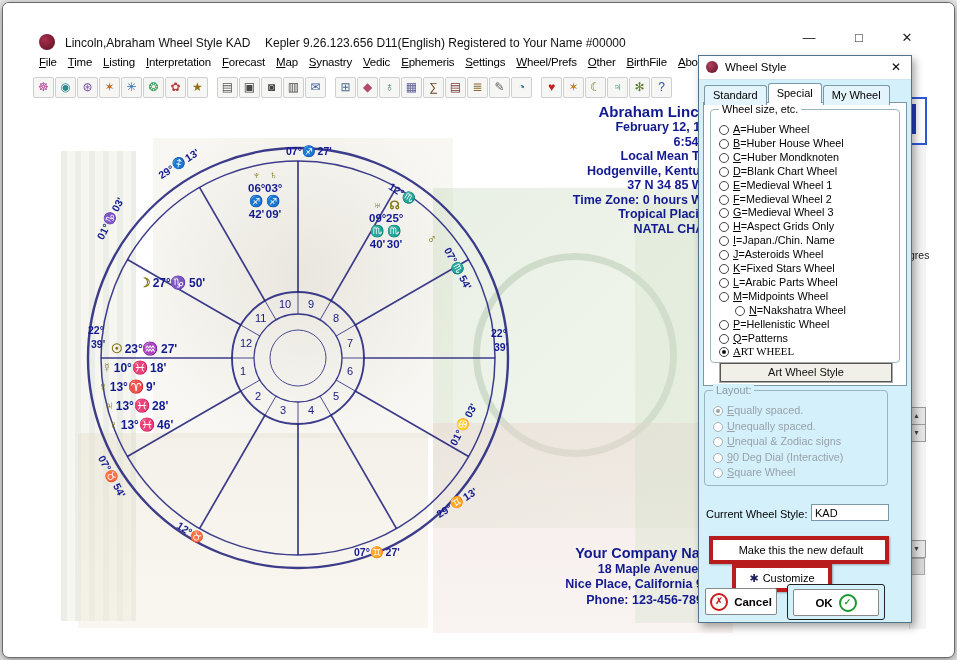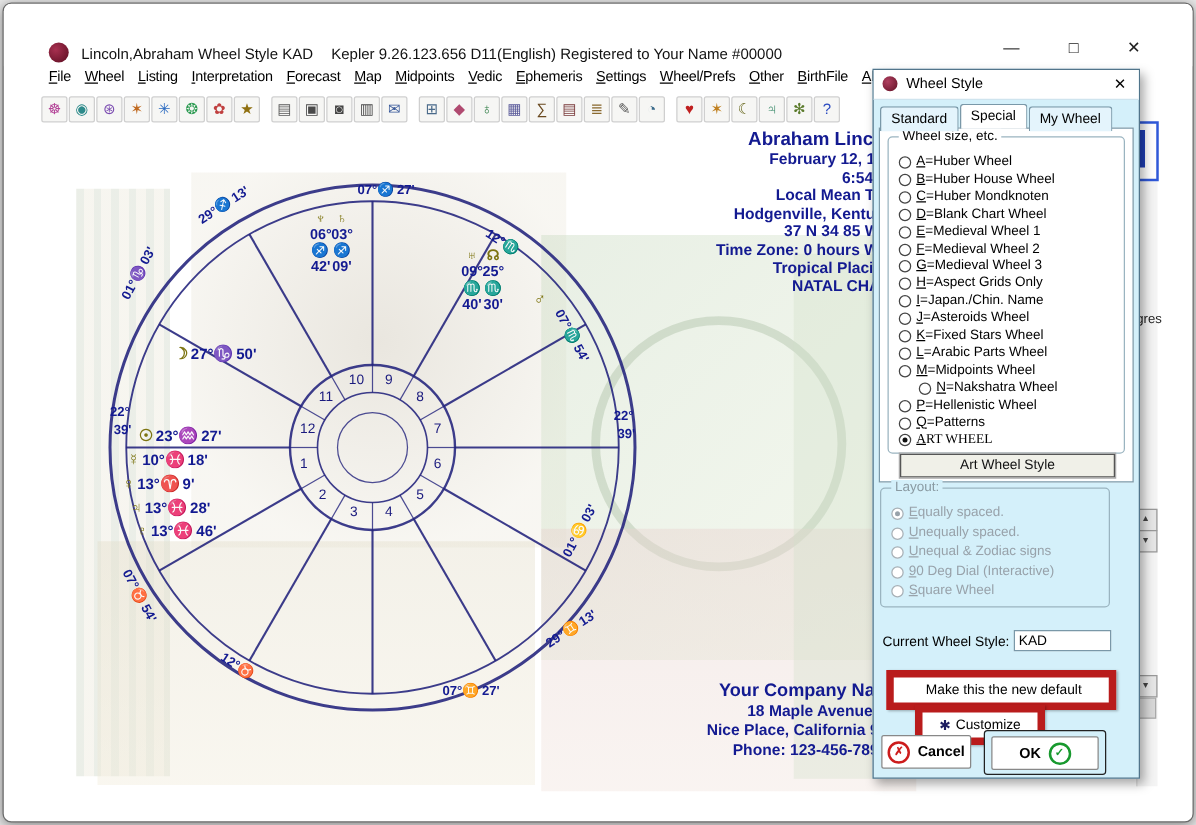--- a/index.html
+++ b/index.html
@@ -78,21 +78,21 @@
   .rrow.dis .radio{border-color:#a8b0b6}
   .rrow.dis .radio.sel::after{background:#98a2aa}
   .rtext{display:inline-block;font-size:10.8px;color:#000}
   .rtext::first-letter{text-decoration:underline}
   .rrow.dis .rtext{color:#98a2aa}
   .art-btn{position:absolute;left:16px;top:260px;width:170px;height:17px;background:#f0f0e8;border:1px solid #555;
            outline:1px solid #aaa;text-align:center;line-height:16px;font-size:11px;color:#111}
   .cur-label{position:absolute;left:7px;top:452px;font-size:11px;color:#000}
   .style-input{position:absolute;left:112px;top:448px;width:70px;height:15px;border:1px solid #7a98a8;background:#fff;
                font-size:11px;padding:0 3px;font-family:"Liberation Sans",sans-serif}
-  .dlg-btn{position:absolute;background:#fff;border:6px solid #b91c1c;box-shadow:1px 1px 2px rgba(0,0,0,.3);
+  .dlg-btn{position:absolute;background:#fff;border:4px solid #b91c1c;box-shadow:1px 1px 2px rgba(0,0,0,.3);
            display:flex;align-items:center;justify-content:center;gap:4px;font-size:11px;color:#000}
   #btn-default{left:10px;top:480px;width:172px;height:20px}
   #btn-custom{left:33px;top:508px;width:92px;height:20px}
   .star{color:#1c1c60;font-size:11px}
   .dlg-action{background:#fff;border:1px solid #888;border-radius:2px;display:flex;align-items:center;
               justify-content:center;gap:6px;font-size:11.5px}
   #btn-cancel{position:absolute;left:6px;top:532px;width:70px;height:25px}
   .ok-outer{position:absolute;left:88px;top:528px;width:96px;height:34px;border:1px solid #222;border-radius:3px;background:#d4f0fa}
   #btn-ok{position:absolute;left:5px;top:4px;width:84px;height:25px}
   .cico{width:14px;height:14px;border:2px solid #cc1c1c;border-radius:50%;color:#cc1c1c;font-size:9px;
@@ -109,26 +109,26 @@
     <div id="app-icon"></div>
     <span class="title-left">Lincoln,Abraham Wheel Style  KAD</span>
     <span class="title-center">Kepler 9.26.123.656 D11(English) Registered to Your Name  #00000</span>
     <span class="win-btn" id="btn-min">—</span>
     <span class="win-btn" id="btn-max">□</span>
     <span class="win-btn" id="btn-close">✕</span>
   </div>
 
   <div id="menubar">
       <span class="menu-item">File</span>
-      <span class="menu-item">Wheel</span>
+      <span class="menu-item">Time</span>
       <span class="menu-item">Listing</span>
       <span class="menu-item">Interpretation</span>
       <span class="menu-item">Forecast</span>
       <span class="menu-item">Map</span>
-      <span class="menu-item">Midpoints</span>
+      <span class="menu-item">Synastry</span>
       <span class="menu-item">Vedic</span>
       <span class="menu-item">Ephemeris</span>
       <span class="menu-item">Settings</span>
       <span class="menu-item">Wheel/Prefs</span>
       <span class="menu-item">Other</span>
       <span class="menu-item">BirthFile</span>
       <span class="menu-item">About</span>
     </div>
 
   <div id="toolbar">

